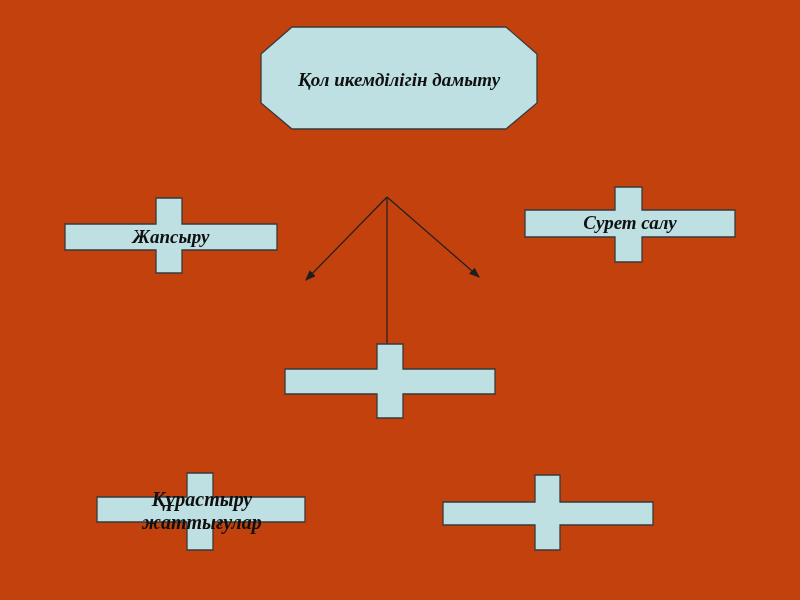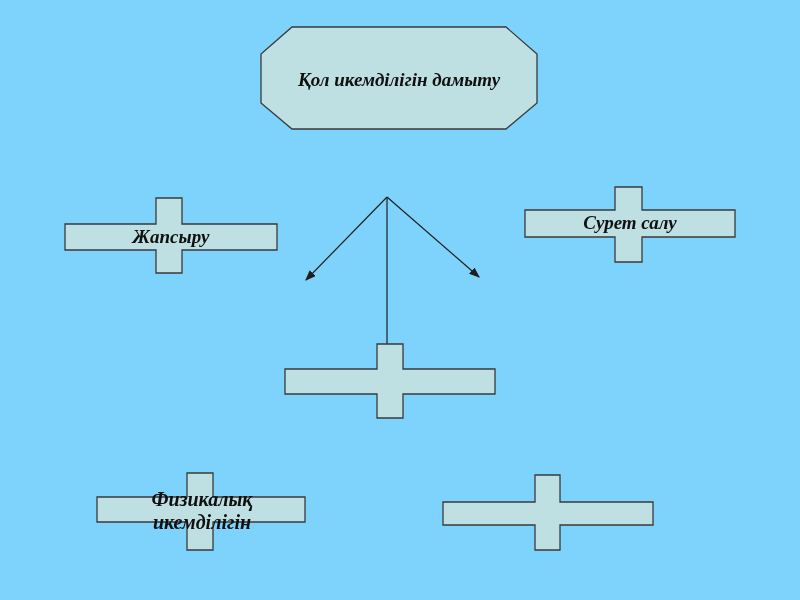--- a/index.html
+++ b/index.html
@@ -1,17 +1,17 @@
 <!DOCTYPE html>
 <html><head>
 <meta charset="utf-8">
 <style>
   html,body{margin:0;padding:0;background:#ffffff;}
   .canvas{
-    position:relative;width:800px;height:600px;background:#7dd3fc;
+    position:relative;width:800px;height:600px;background:#c2410c;
     font-family:"Liberation Serif", serif;overflow:hidden;
   }
   .canvas svg{position:absolute;left:0;top:0;}
   .shape{stroke:#3a3a3a;stroke-width:1.3;}
   .connector{stroke:#1f1f1f;stroke-width:1.2;fill:none;}
   .label{
     position:absolute;transform:translate(-50%,-50%);
     font-weight:bold;font-style:italic;font-size:19px;color:#101010;
     white-space:nowrap;text-align:center;line-height:1.15;
   }
@@ -47,16 +47,16 @@
     <path class="shape" d="M535,475 L560,475 L560,502 L653,502 L653,525 L560,525 L560,550 L535,550 L535,525 L443,525 L443,502 L535,502 Z" fill="#bfe0e2"></path>
   </svg>
 
   <div class="label title-label" style="left:399px;top:80px;">Қол икемділігін дамыту</div>
 
   <div class="label" style="left:171px;top:237px;">Жапсыру</div>
 
   <div class="label" style="left:630px;top:223px;text-align:right;">Сурет салу</div>
 
 
-  <div class="label wrap" style="left:202px;top:511px;">Физикалық икемділігін</div>
+  <div class="label wrap" style="left:202px;top:511px;">Құрастыру жаттығулар</div>
 
 
 </div>
 
 </body></html>

